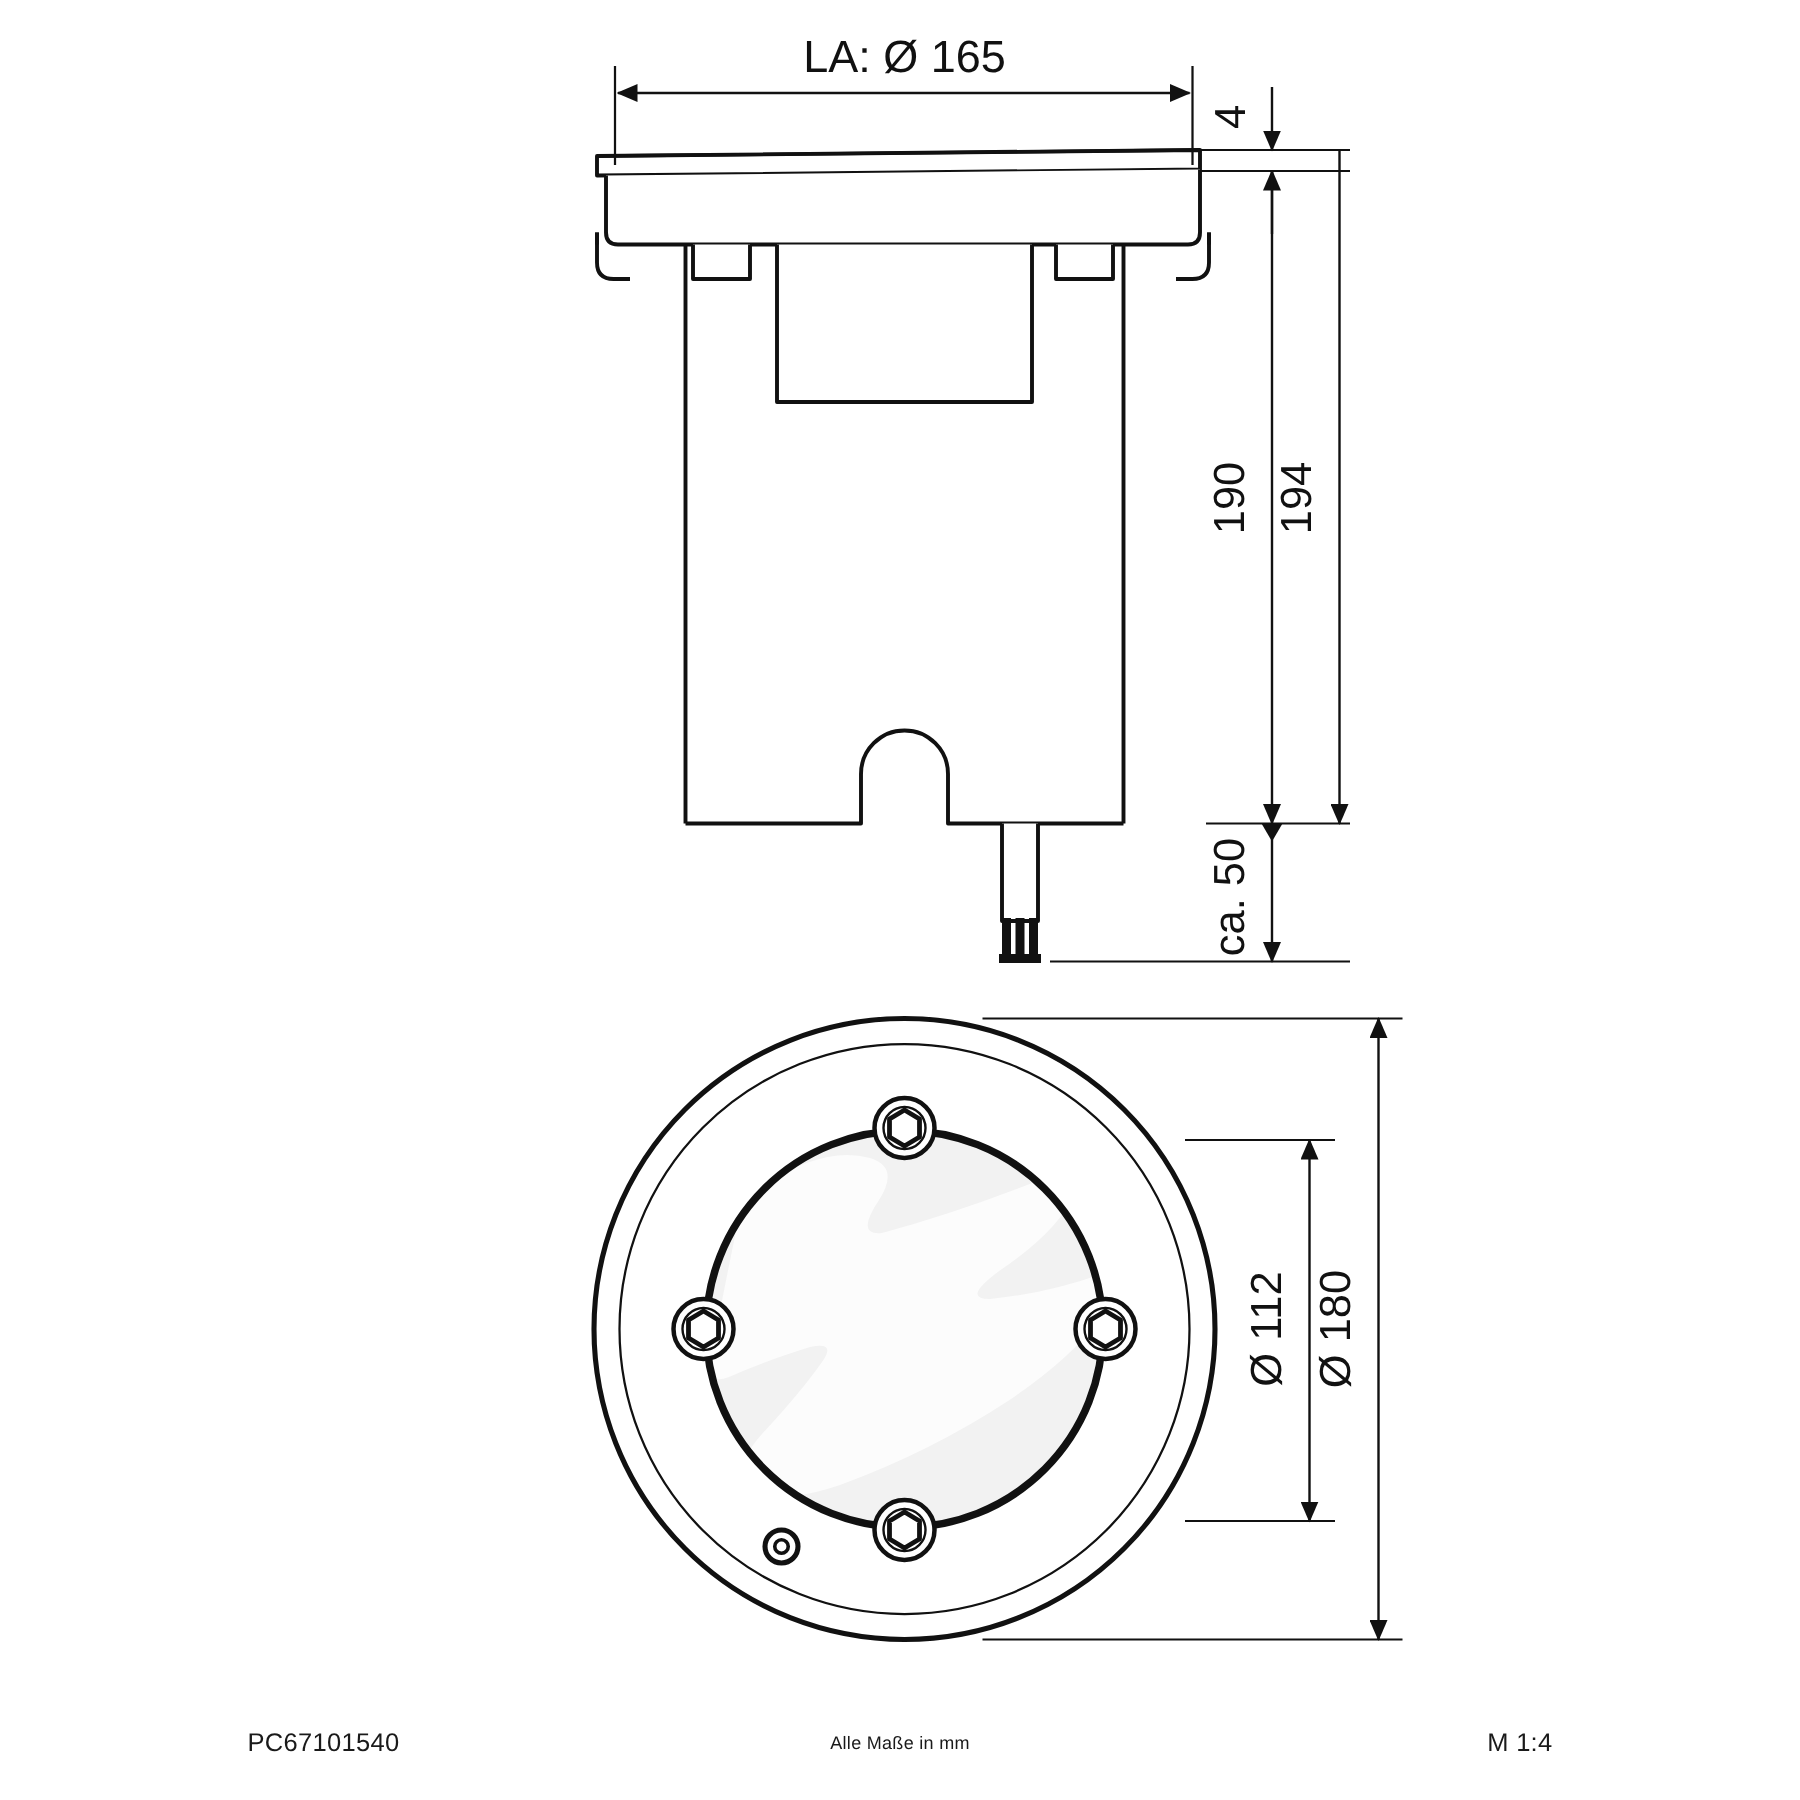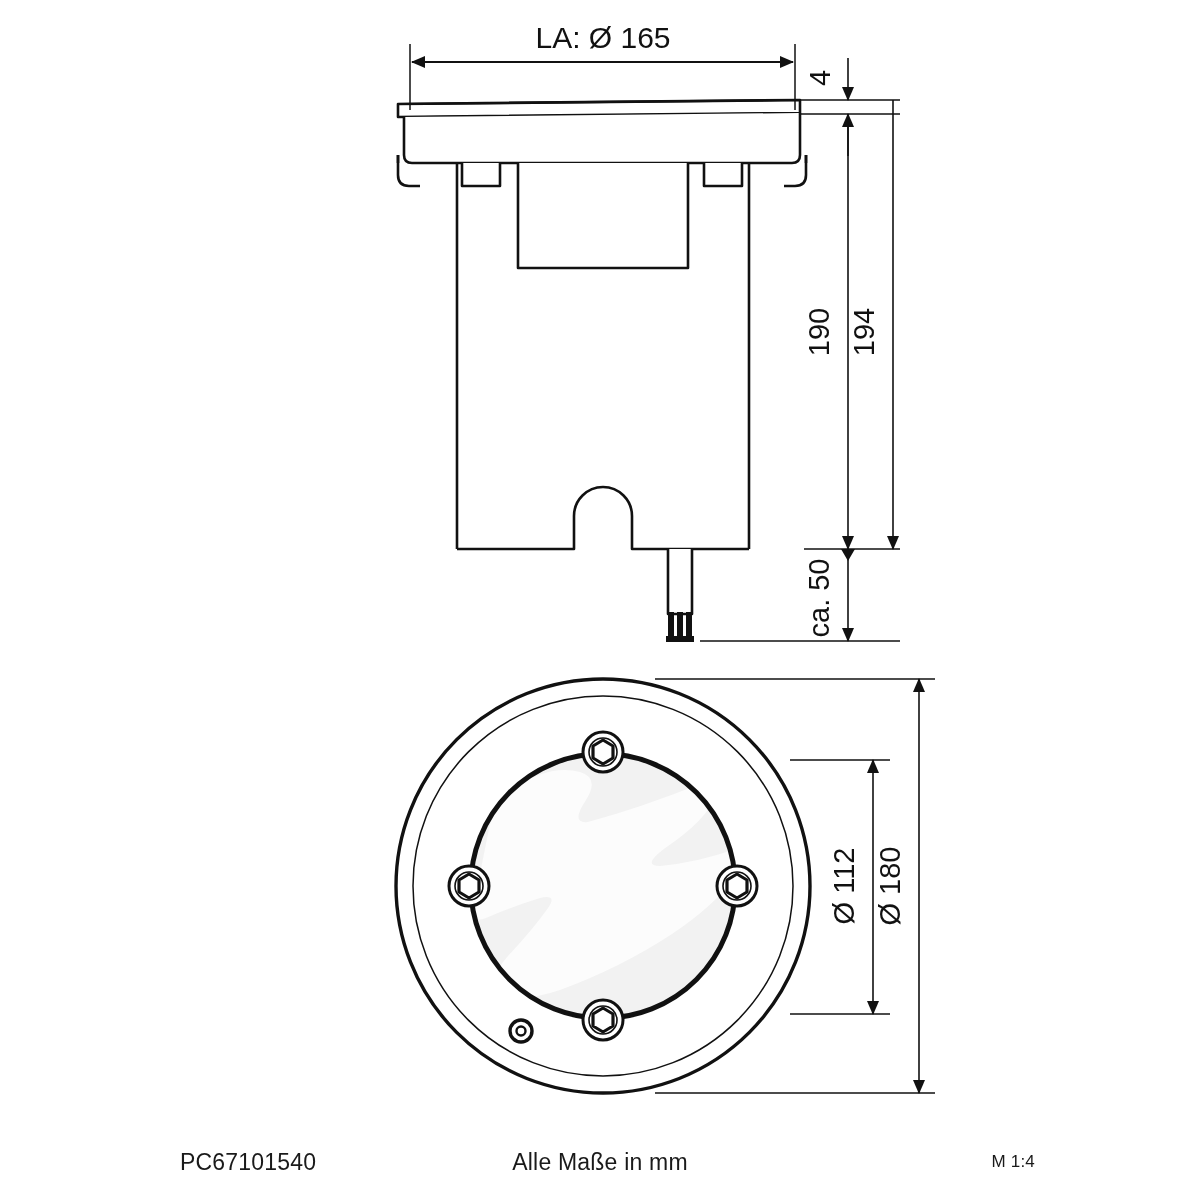--- a/index.html
+++ b/index.html
@@ -32,32 +32,32 @@
     position: absolute;
     left: 0;
     top: 1142px;
     width: 1200px;
     height: 40px;
     display: flex;
     align-items: center;
   }
   .footer-left {
     position: absolute;
-    left: 180px;
-    font-size: 23px;
+    left: 165px;
+    font-size: 17px;
     letter-spacing: 0.2px;
     color: #1a1a1a;
     white-space: nowrap;
   }
   .footer-center {
     position: absolute;
     left: 0;
     width: 1200px;
     text-align: center;
-    font-size: 23px;
+    font-size: 12px;
     letter-spacing: 0.2px;
     color: #1a1a1a;
   }
   .footer-right {
     position: absolute;
     right: 165px;
     font-size: 17px;
     letter-spacing: 0.2px;
     color: #1a1a1a;
     white-space: nowrap;

